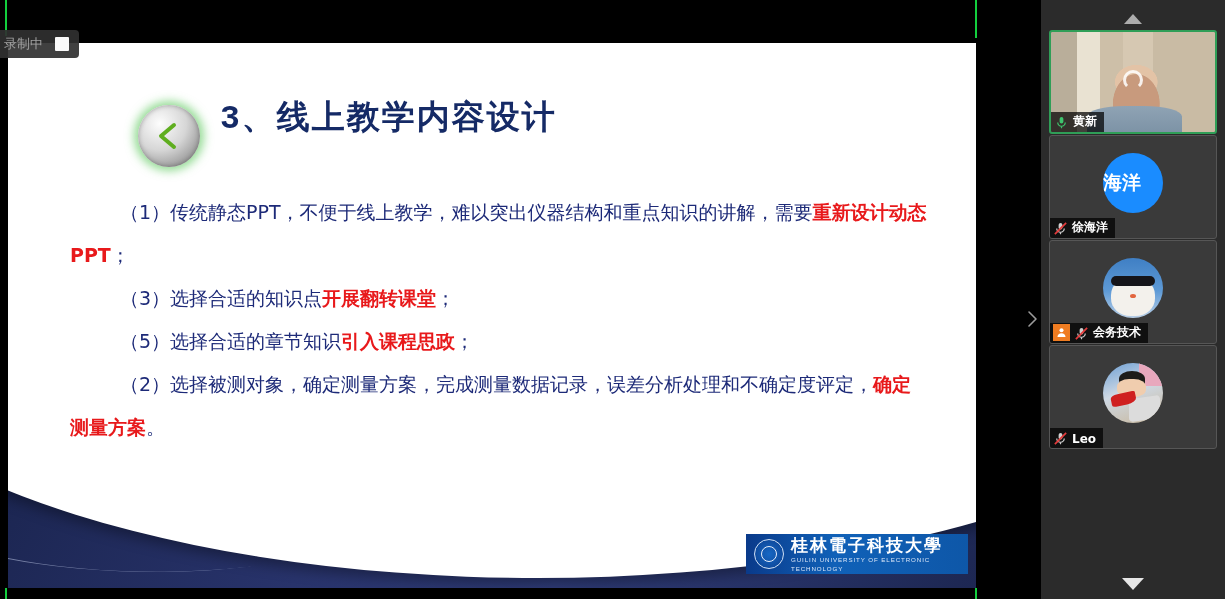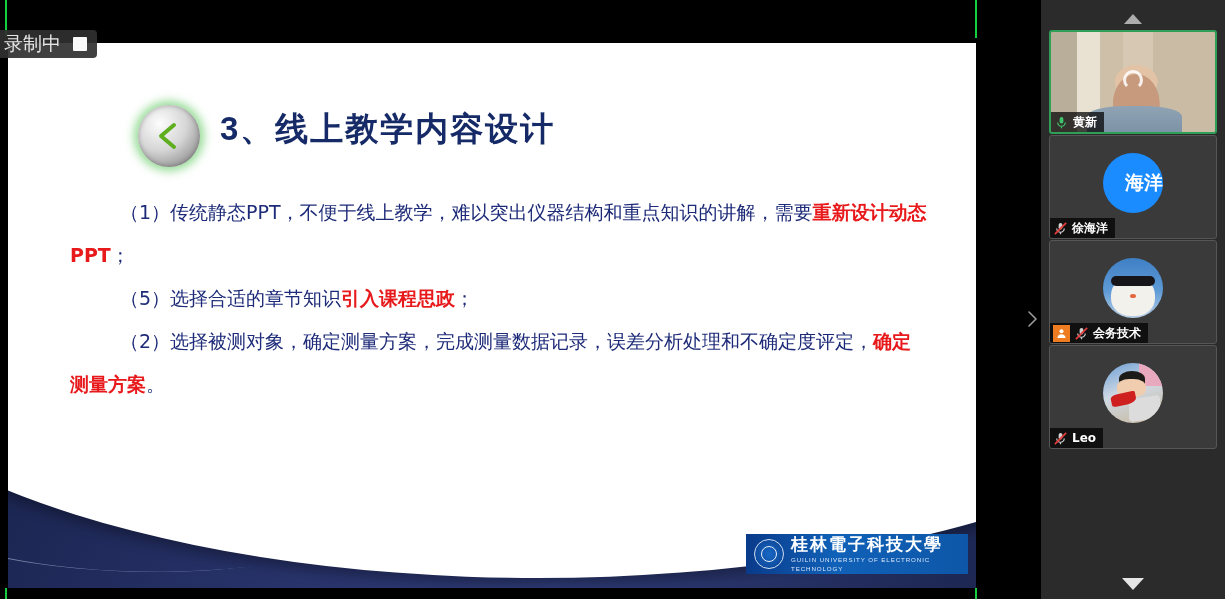--- a/index.html
+++ b/index.html
@@ -21,21 +21,21 @@
 
   
   #rec-badge {
     position: absolute; left: 0; top: 30px;
     height: 28px; display: flex; align-items: center;
     background: rgba(48,48,48,0.92);
     padding: 0 10px 0 4px; border-radius: 0 4px 4px 0;
     z-index: 40;
   }
   #rec-badge .rec-label {
-    color: #e5e5e5; font-size: 19px; letter-spacing: 0px;
+    color: #a3a3a3; font-size: 13px; letter-spacing: 0px;
     font-family: "DejaVu Sans", sans-serif;
   }
   #rec-stop {
     width: 14px; height: 14px; background: #fafafa;
     margin-left: 12px; border-radius: 1px;
   }
 
   
   #slide {
     position: absolute; left: 8px; top: 43px;
@@ -103,24 +103,24 @@
     width: 62px; height: 62px; border-radius: 50%;
     background: radial-gradient(circle at 35% 30%, #fdfdfd 0%, #d6d6d6 45%, #9a9a9a 78%, #777 100%);
     box-shadow: 0 0 10px 4px rgba(60,190,60,.55), inset 0 0 5px rgba(0,0,0,.3);
     display: flex; align-items: center; justify-content: center;
     z-index: 6;
   }
   #chev-circle svg { display: block; }
 
   
   #slide-title {
-    position: absolute; left: 212px; top: 64px;
+    position: absolute; left: 212px; top: 52px;
     font-size: 33px; font-weight: bold; color: #152a66;
     letter-spacing: 2px; z-index: 6;
-    font-family: Liberation Sans, sans-serif;
+    font-family: Liberation Mono, monospace;
     text-shadow: 1px 1px 0 rgba(255,255,255,.6);
   }
 
   
   #slide-body {
     position: absolute; left: 62px; top: 148px;
     width: 860px; z-index: 6;
     font-family: "DejaVu Sans", sans-serif;
     color: #1d2a78; font-size: 19px; line-height: 43px;
   }
@@ -137,21 +137,21 @@
   }
   #uni-seal {
     width: 30px; height: 30px; border-radius: 50%;
     border: 1.5px solid #cfe0f5; flex: 0 0 auto;
     background: radial-gradient(circle, #1768c4 0%, #0b3f8f 100%);
     display: flex; align-items: center; justify-content: center;
   }
   #uni-seal .inner { width: 16px; height: 16px; border-radius: 50%; border: 1px solid #e6eefb; }
   #uni-text { display: flex; flex-direction: column; justify-content: center; }
   #uni-cn { color: #fff; font-size: 17px; font-weight: bold; letter-spacing: 2px;
-            font-family: Liberation Mono, monospace; line-height: 19px; }
+            font-family: Liberation Serif, serif; line-height: 19px; }
   #uni-en { color: #d9e6f8; font-size: 6.2px; letter-spacing: .9px; line-height: 9px;
             font-family: "Liberation Sans", sans-serif; }
 
   
   #panel-collapse {
     position: absolute; left: 1024px; top: 305px;
     width: 16px; height: 28px;
     display: flex; align-items: center; justify-content: center;
     color: #9b9b9b; z-index: 30;
   }
@@ -197,21 +197,21 @@
   .cam .glare {
     position: absolute; left: 44%; top: 38%;
     width: 20px; height: 20px; border-radius: 50%;
     border: 3px solid rgba(255,255,255,.85);
     border-bottom-color: transparent;
   }
 
   .avatar {
     position: absolute; left: 50%; top: 46%; transform: translate(-50%,-50%);
     width: 60px; height: 60px; border-radius: 50%;
-    display: flex; align-items: center; justify-content: flex-end;
+    display: flex; align-items: center; justify-content: flex-start;
     overflow: hidden;
   }
   .avatar-initials {
     background: #1a8cff; color: #fff; font-size: 19px; font-weight: bold;
     font-family: "DejaVu Sans", sans-serif;
   }
   
   .av-cat { background: linear-gradient(180deg,#3f7fc4 0%, #5e9ad6 55%, #b9cfe6 100%); }
   .av-cat .head { position: absolute; left: 13%; bottom: 4%; width: 74%; height: 66%;
                   background: #f3f1ec; border-radius: 48% 48% 44% 44%; }
@@ -233,21 +233,21 @@
                     background: #f0cdae; border-radius: 42%; }
   .av-toon .scarf { position: absolute; left: 14%; top: 50%; width: 42%; height: 20%;
                     background: #cf2020; border-radius: 30% 10% 40% 20%; transform: rotate(-12deg); }
   .av-toon .laptop { position: absolute; right: 4%; bottom: 6%; width: 52%; height: 38%;
                      background: #dcdcdc; border-radius: 4px; transform: skewY(-8deg); }
   .av-toon .pink { position: absolute; right: 0; top: 0; width: 40%; height: 38%;
                    background: #e8a8bd; }
 
   .nameplate {
     position: absolute; left: 0; bottom: 0;
-    display: flex; align-items: center; gap: 4px;
+    display: flex; align-items: flex-end; gap: 4px;
     background: rgba(0,0,0,.72); padding: 2px 7px 2px 3px;
     height: 20px;
   }
   .nameplate .nm {
     color: #fff; font-size: 12px; font-weight: bold;
     font-family: "DejaVu Sans", sans-serif; white-space: nowrap;
   }
   .host-badge {
     width: 17px; height: 17px; background: #ef7c21;
     display: flex; align-items: center; justify-content: center; flex: 0 0 auto;
@@ -283,20 +283,21 @@
     <div id="chev-circle">
       <svg width="34" height="34" viewBox="0 0 34 34" aria-hidden="true">
         <polyline points="22,6 9,17 22,28" fill="none" stroke="#5fae1f" stroke-width="4" stroke-linecap="round" stroke-linejoin="round"></polyline>
       </svg>
     </div>
 
     <div id="slide-title">3、线上教学内容设计</div>
 
     <div id="slide-body">
       <p class="bullet"><span>（1）传统静态PPT，不便于线上教学，难以突出仪器结构和重点知识的讲解，需要</span><span class="hi">重新设计动态PPT</span><span>；</span></p>
+      <p class="bullet"><span>（3）选择合适的知识点</span><span class="hi">开展翻转课堂</span><span>；</span></p>
       <p class="bullet"><span>（5）选择合适的章节知识</span><span class="hi">引入课程思政</span><span>；</span></p>
       <p class="bullet"><span>（2）选择被测对象，确定测量方案，完成测量数据记录，误差分析处理和不确定度评定，</span><span class="hi">确定测量方案</span><span>。</span></p>
     </div>
 
     <div id="uni-logo">
       <div id="uni-seal">
           <div class="inner"></div>
         </div>
       <div id="uni-text">
         <div id="uni-cn">桂林電子科技大學</div>

